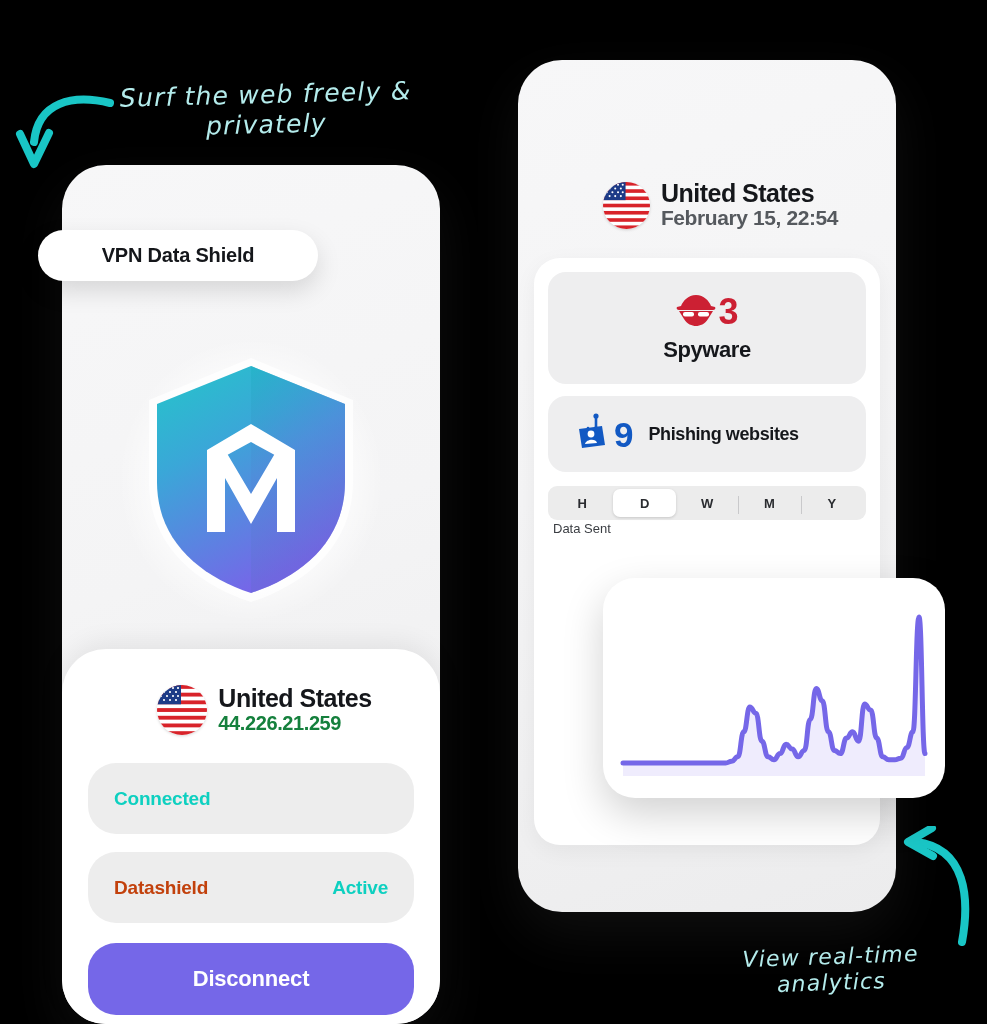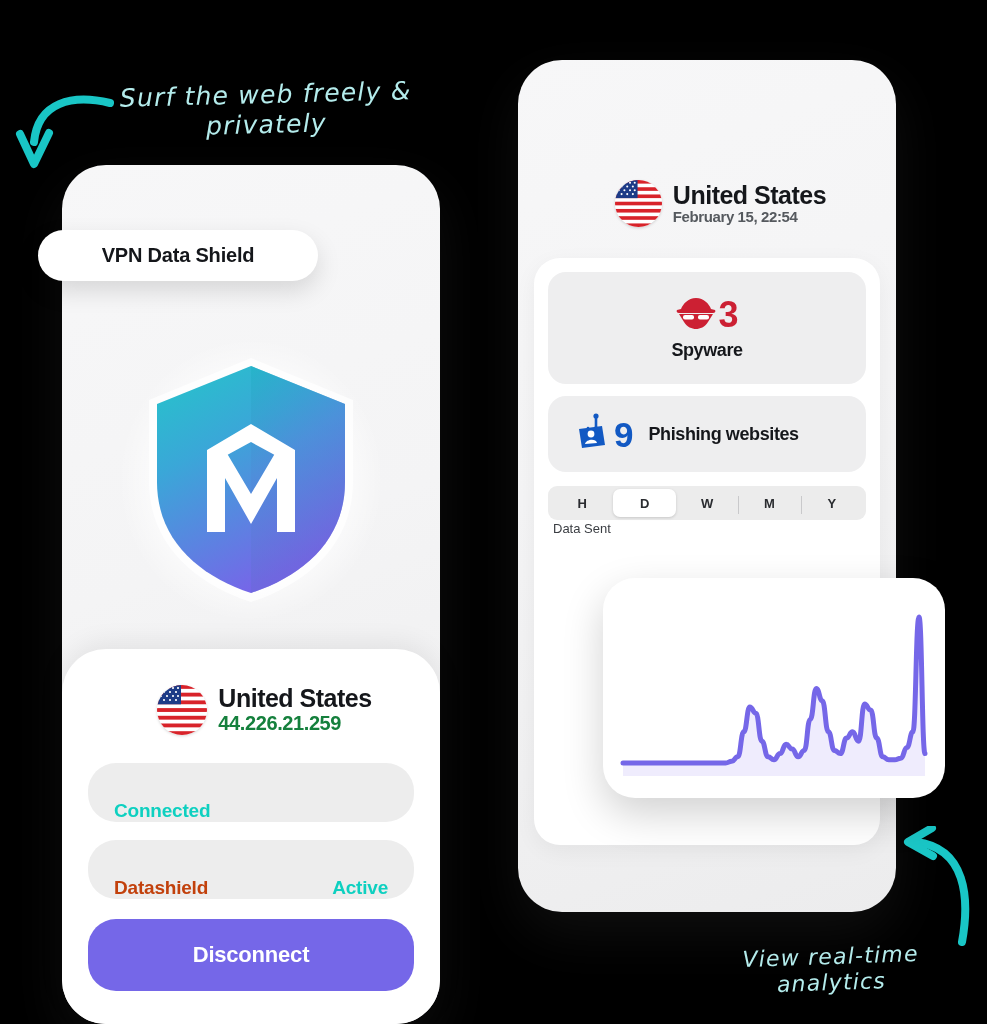--- a/index.html
+++ b/index.html
@@ -94,26 +94,26 @@
   }
   .flag.small { width: 47px; height: 47px; }
   .country-text .cname {
     font-size: 25px; font-weight: bold; color: #15171b;
     letter-spacing: -0.5px; line-height: 1.05;
   }
   .country-text .csub {
     font-size: 20px; font-weight: bold; color: #15803d;
     letter-spacing: -0.4px; line-height: 1.15;
   }
-  #right-header .csub { font-size: 15px; color: #55595e; font-weight: bold; }
+  #right-header .csub { font-size: 21px; color: #55595e; font-weight: bold; }
 
   .status-pill {
-    height: 59px; margin-top: 18px;
+    height: 71px; margin-top: 18px;
     background: #ededed; border-radius: 28px;
-    display: flex; align-items: flex-end; justify-content: space-between;
+    display: flex; align-items: center; justify-content: space-between;
     padding: 0 26px;
     font-size: 19px; font-weight: bold;
   }
   .status-pill .label { color: #c2410c; letter-spacing: -0.2px; }
   .status-pill .value { color: #0ed0c0; letter-spacing: -0.2px; }
   #connected-pill { margin-top: 28px; }
   #connected-pill .label { color: #0ed0c0; }
 
   #disconnect-button {
     height: 72px; margin-top: 20px;
@@ -140,21 +140,21 @@
 
   .stat-grid { display: flex; gap: 12px; }
   .stat-card {
     flex: 1; height: 112px;
     background: #eeeeef; border-radius: 18px;
     display: flex; flex-direction: column;
     align-items: center; justify-content: center; gap: 6px;
   }
   .stat-top { display: flex; align-items: center; gap: 2px; }
   .stat-num { font-size: 36px; font-weight: bold; letter-spacing: -1px; line-height: 1; }
-  .stat-label { font-size: 18px; font-weight: bold; color: #15171b; letter-spacing: -0.4px; }
+  .stat-label { font-size: 22px; font-weight: bold; color: #15171b; letter-spacing: -0.4px; }
 
   #phishing-card {
     margin-top: 12px; height: 76px;
     background: #eeeeef; border-radius: 18px;
     display: flex; align-items: center; gap: 16px;
     padding-left: 26px;
   }
   #phishing-card .stat-num { color: #1259c3; font-size: 35px; }
   #phishing-card .stat-label { font-size: 18px; }
 

